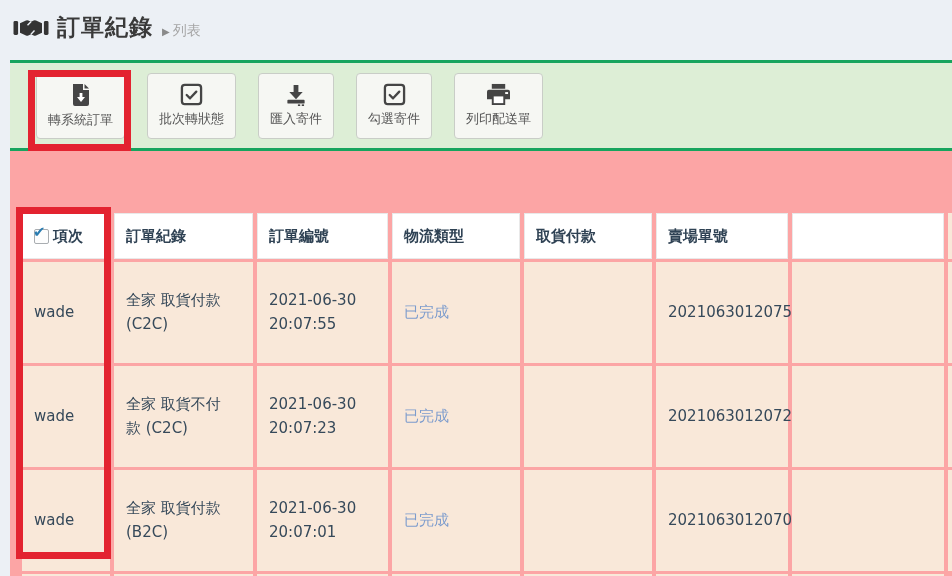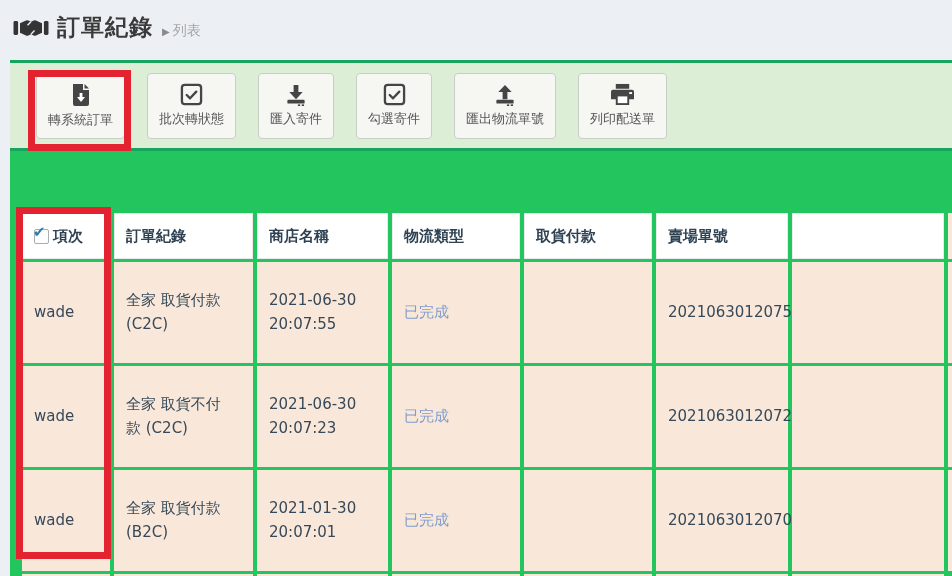--- a/index.html
+++ b/index.html
@@ -12,21 +12,21 @@
   }
   
   .page-header { position:absolute; left:13px; top:12px; display:flex; align-items:center; }
   .hs-icon { width:36px; height:24px; margin-right:8px; }
   .page-title { font-size:23px; font-weight:600; color:#3a3a3a; letter-spacing:1px; }
   .breadcrumb { display:flex; align-items:center; margin-left:9px; margin-top:7px; }
   .crumb-arrow { font-size:10px; color:#8a8a8a; margin-right:3px; }
   .crumb-text { font-size:14px; color:#a5a5a5;text-align:right; }
 
   
-  .main { position:absolute; left:10px; top:60px; width:942px; height:516px; background:#22c55e; }
+  .main { position:absolute; left:10px; top:60px; width:942px; height:516px; background:#fca5a5; }
 
   
   .toolbar {
     height:91px; background:#ddeed6;
     border-top:3px solid #17a45e; border-bottom:3px solid #17a45e;
     display:flex; align-items:center; gap:22px; padding-left:26px;
   }
   .tb-btn {
     display:flex; flex-direction:column; align-items:center; justify-content:center; gap:4px;
     height:66px; padding:0 11px; min-width:76px;
@@ -125,29 +125,20 @@
     </div>
 
     <div class="tb-btn">
       <svg width="23" height="23" viewBox="0 0 24 24" fill="none" stroke="#454545" stroke-width="2.4">
         <rect x="2" y="2" width="20" height="20" rx="3"></rect>
         <path d="M7 12.5 l3.5 3.5 L17 9" stroke-linecap="round" stroke-linejoin="round"></path>
       </svg>
       <span>勾選寄件</span>
     </div>
 
-    <div class="tb-btn">
-      <svg width="24" height="23" viewBox="0 0 24 24" fill="#454545">
-        <path d="M12 2 l7 7.5 h-4.5 V17 h-5 V9.5 H5 Z"></path>
-        <rect x="3" y="17.5" width="18" height="4" rx="1"></rect>
-        <rect x="14" y="22.3" width="2.4" height="1.7"></rect>
-        <rect x="18" y="22.3" width="2.4" height="1.7"></rect>
-      </svg>
-      <span>匯出物流單號</span>
-    </div>
 
     <div class="tb-btn">
       <svg width="25" height="23" viewBox="0 0 26 24">
         <rect x="6" y="1" width="14" height="5" fill="#454545"></rect>
         <path fill="#454545" d="M3 7 h20 a2 2 0 0 1 2 2 v8 h-5 v6 H6 v-6 H1 V9 a2 2 0 0 1 2 -2 Z"></path>
         <rect x="8" y="14" width="10" height="7" fill="#ffffff"></rect>
         <rect x="20" y="9.5" width="3" height="2" fill="#ffffff"></rect>
       </svg>
       <span>列印配送單</span>
     </div>
@@ -156,21 +147,21 @@
 
   <div class="table">
 
     <div class="th">
       <span class="cb small">
         <span class="tick">✔</span>
       </span>
       <span>項次</span>
     </div>
     <div class="th">訂單紀錄</div>
-    <div class="th">商店名稱</div>
+    <div class="th">訂單編號</div>
     <div class="th">物流類型</div>
     <div class="th">取貨付款</div>
     <div class="th">賣場單號</div>
     <div class="th"></div>
 
     <div class="td">
       <span class="cb">
         <span class="tick">✔</span>
       </span>
       <span>1</span>
@@ -213,21 +204,21 @@
       <span class="cb">
         <span class="tick">✔</span>
       </span>
       <span>3</span>
     </div>
     <div class="td">wade</div>
     <div class="td narrow">
         <span>全家 取貨付款 (B2C)</span>
       </div>
     <div class="td narrow">
-        <span>2021-01-30 20:07:01</span>
+        <span>2021-06-30 20:07:01</span>
       </div>
     <div class="td">
         <span class="status-link">已完成</span>
       </div>
     <div class="td"></div>
     <div class="td">20210630120701910</div>
     <div class="td"></div>
 
     <div class="td"></div>
     <div class="td"></div>

